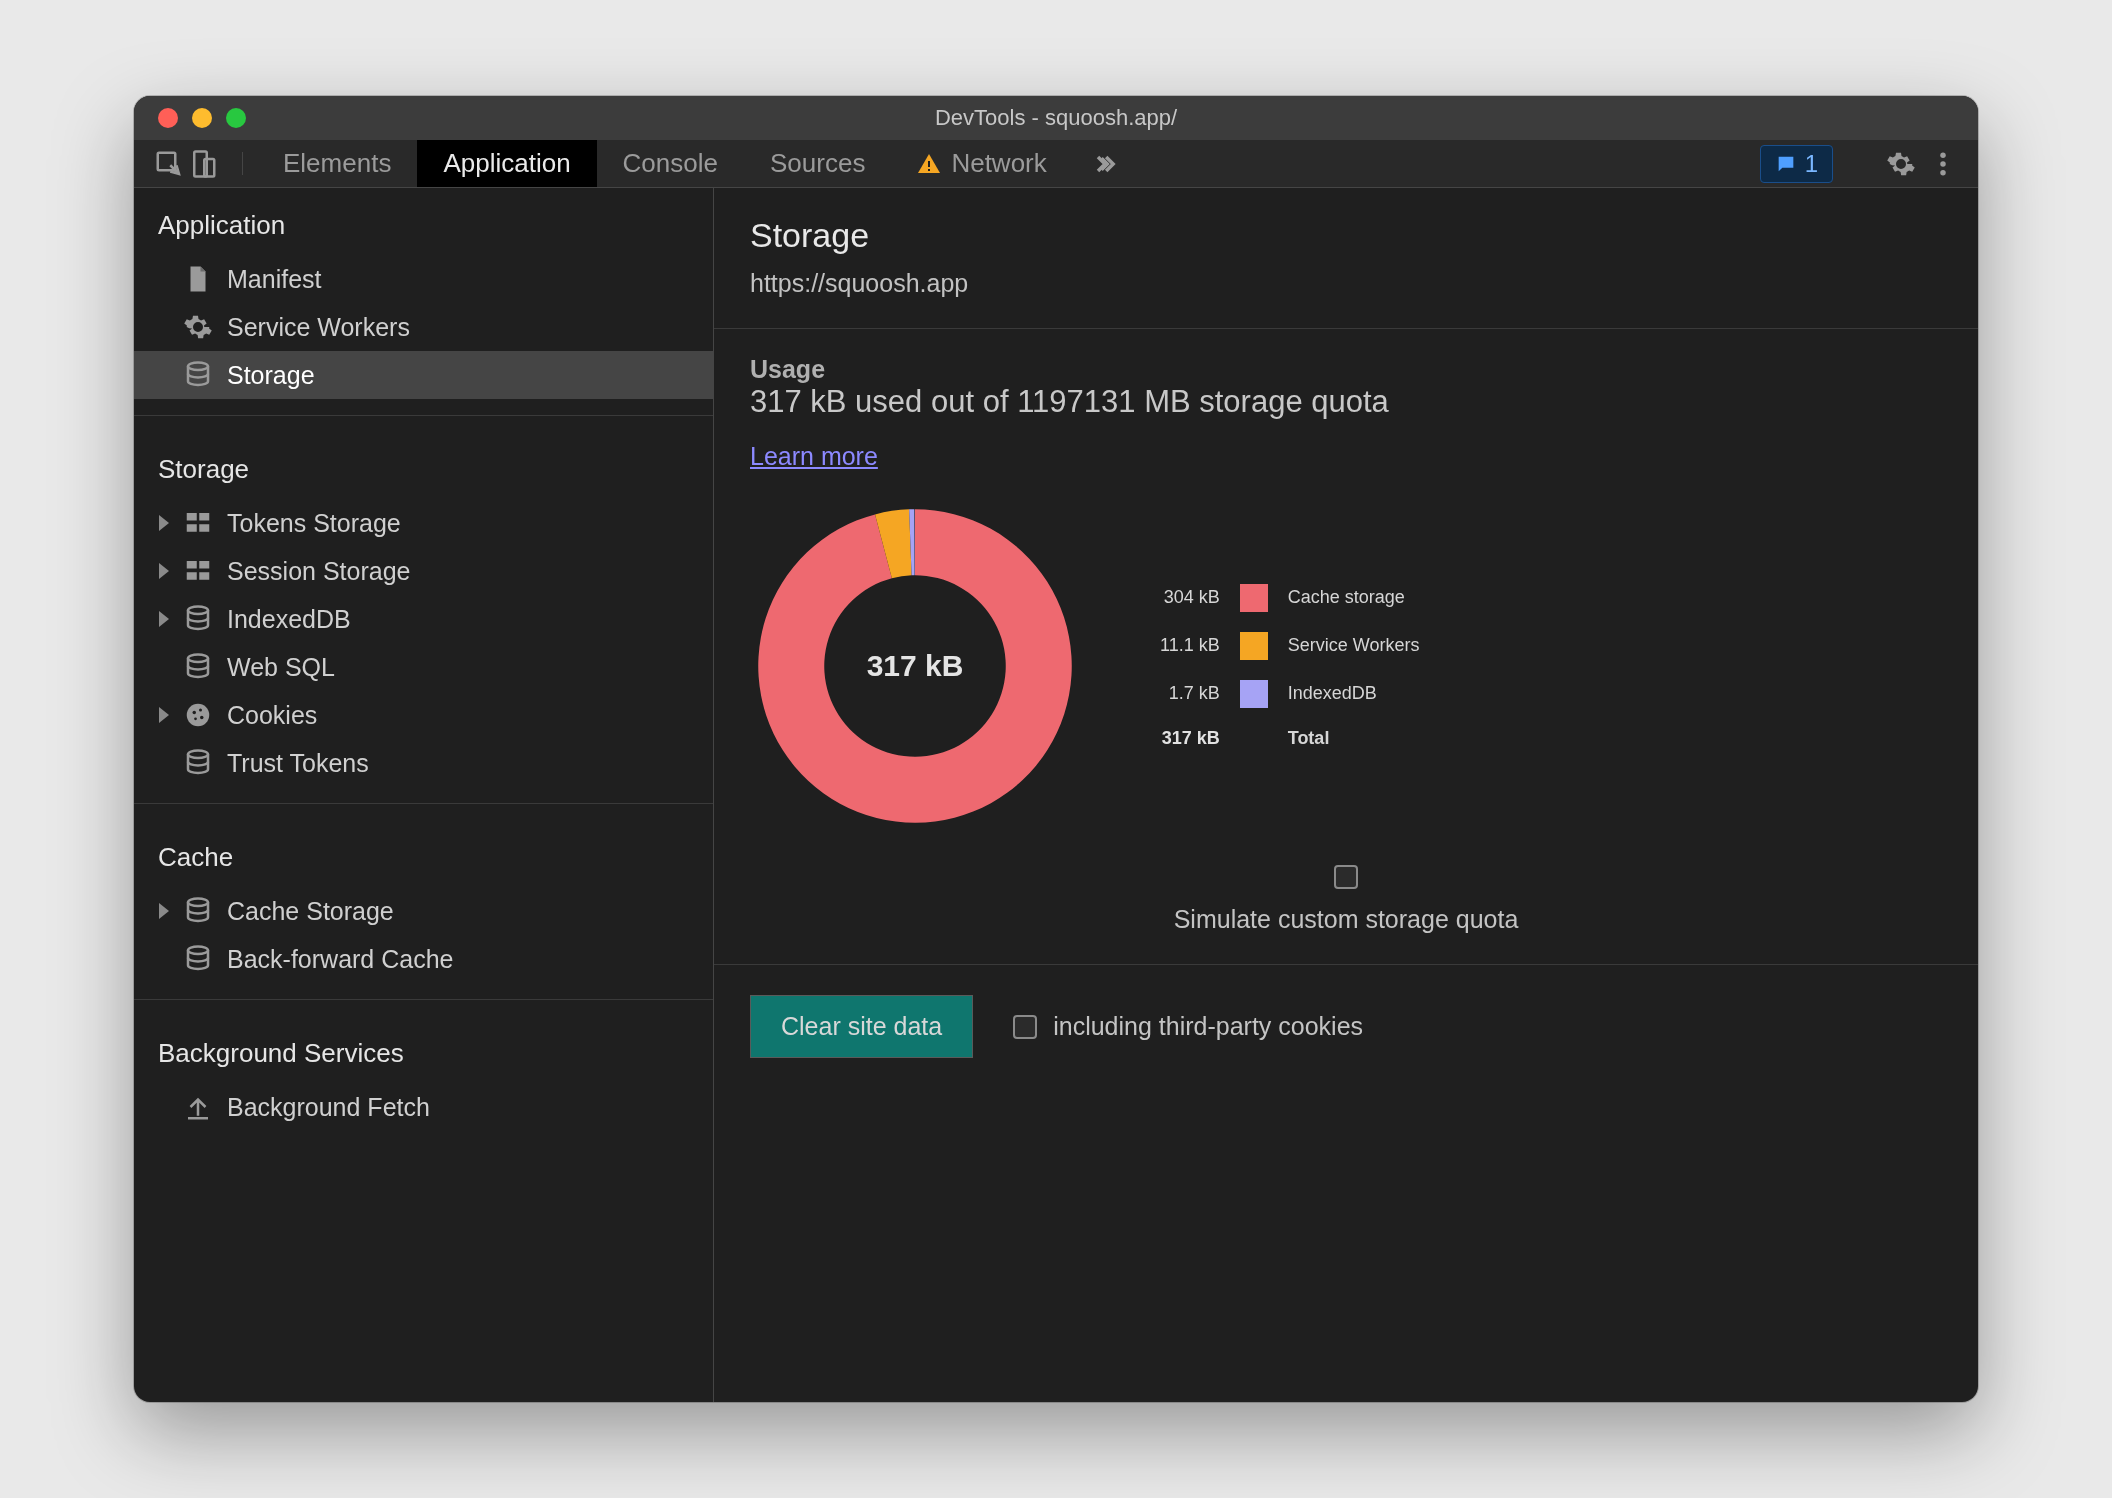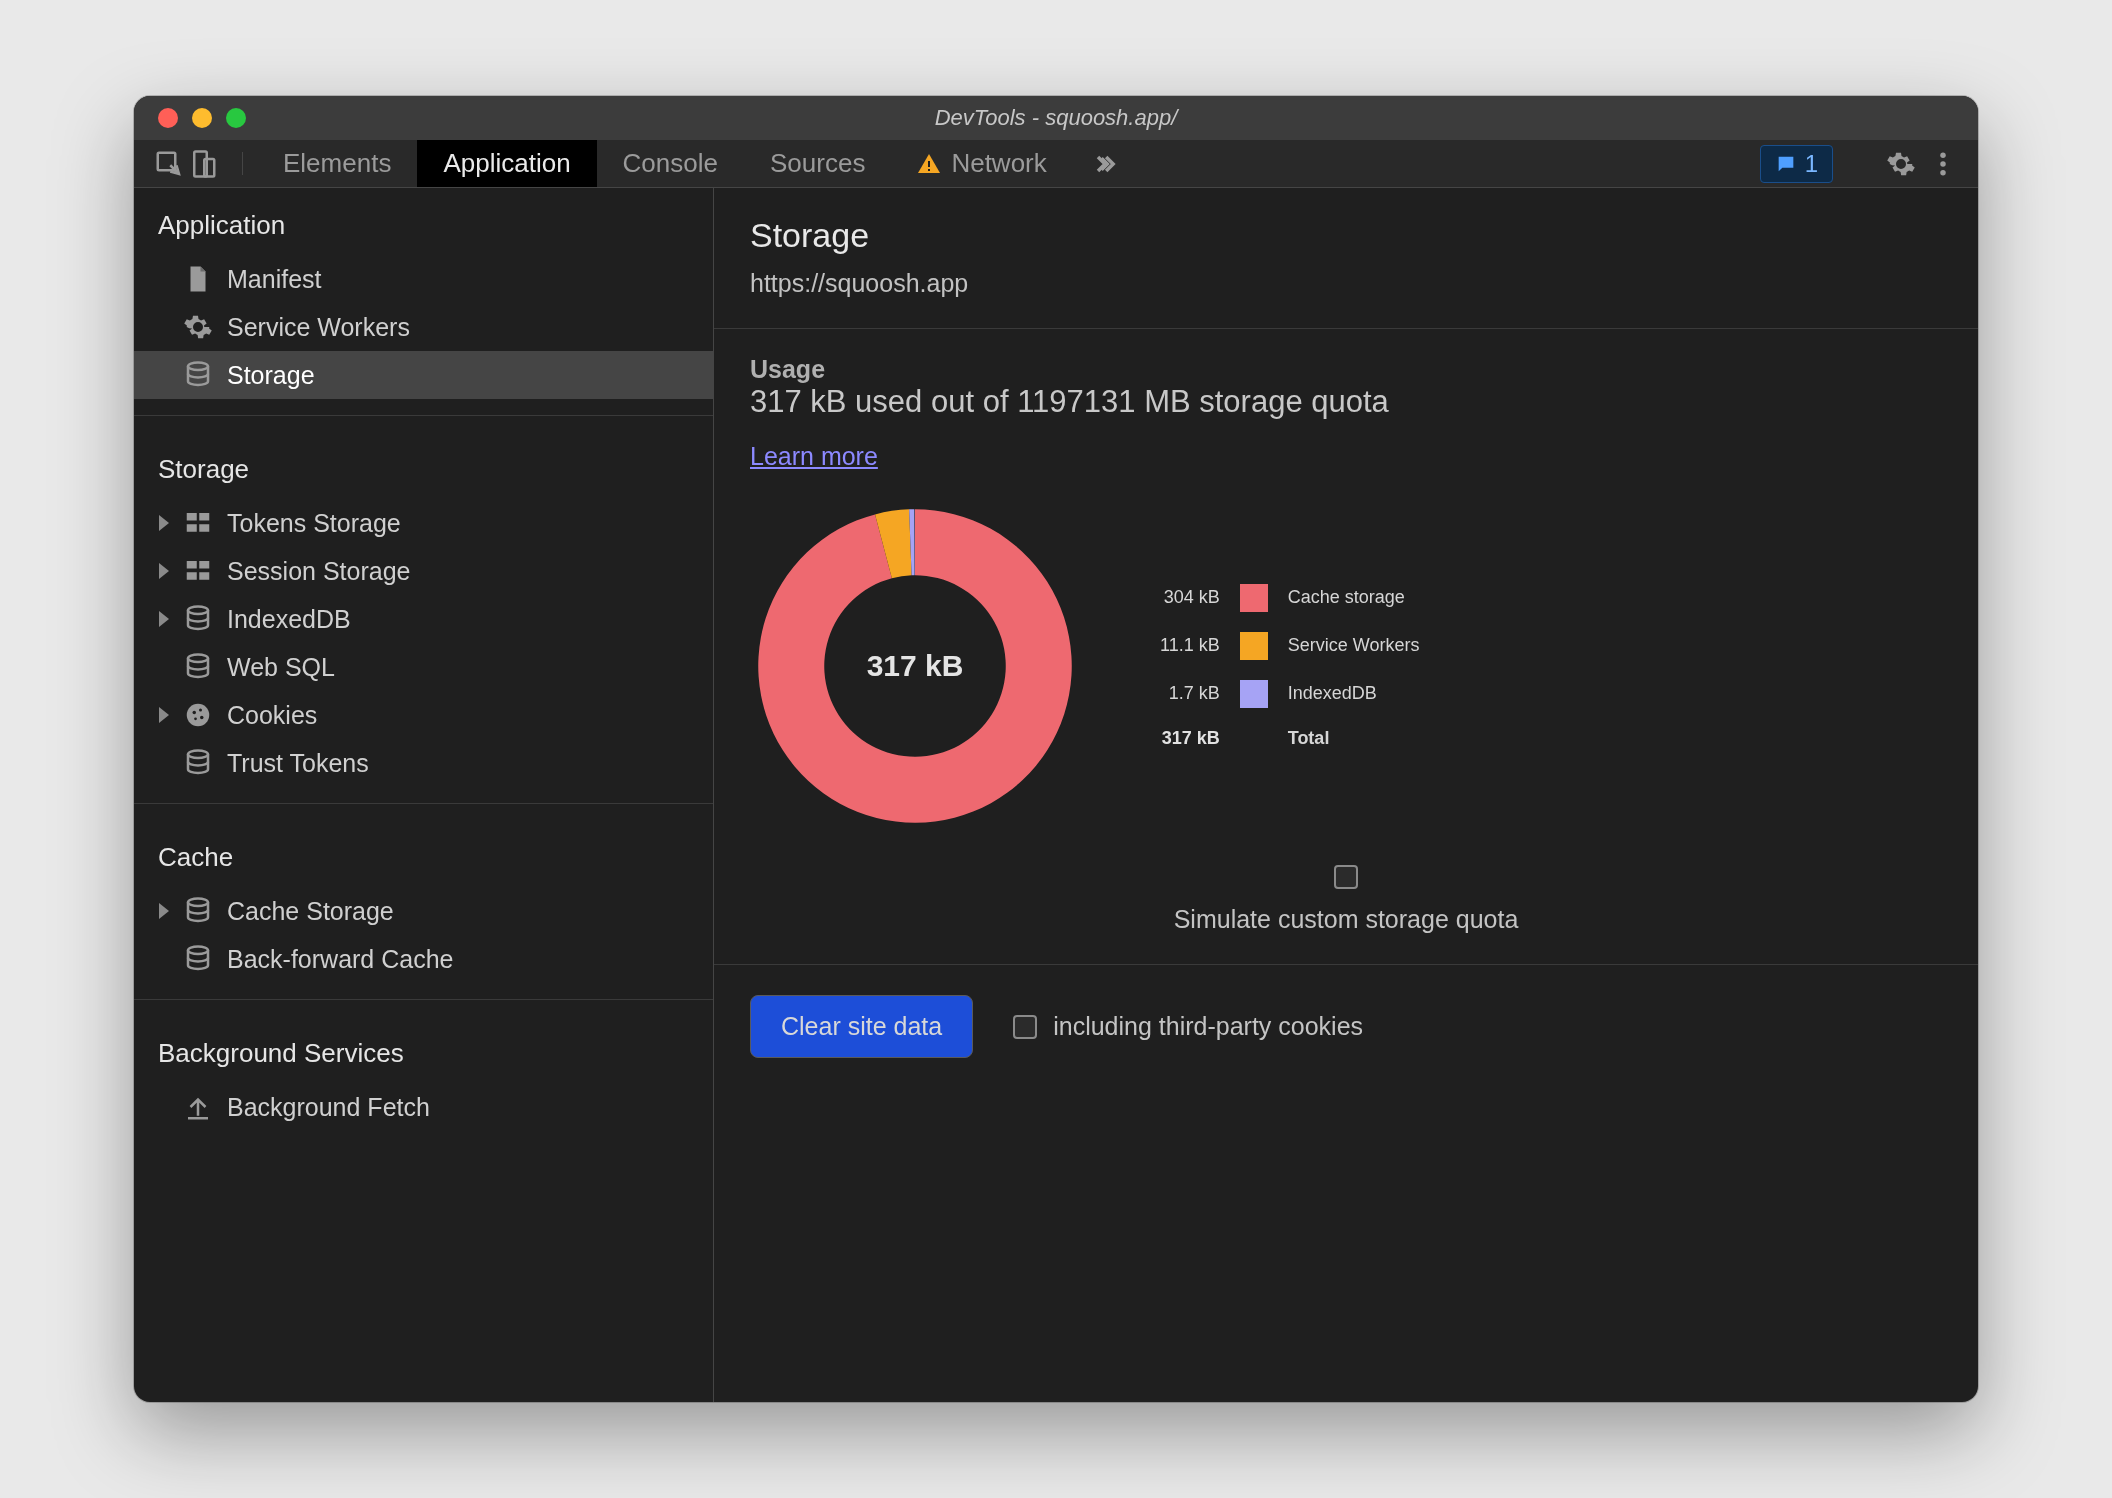--- a/index.html
+++ b/index.html
@@ -1,18 +1,18 @@
 <!DOCTYPE html>
 <html><head>
 <meta charset="utf-8">
 <style>
   * { box-sizing: border-box; margin: 0; padding: 0; font-family: -apple-system, BlinkMacSystemFont, "Segoe UI", Helvetica, Arial, sans-serif; }
   body { background: #e9e9e9; width: 2112px; height: 1498px; display: flex; align-items: center; justify-content: center; }
   .window { width: 1844px; height: 1306px; background: #1f1f1f; border-radius: 16px; box-shadow: 0 30px 80px rgba(0,0,0,.35), 0 0 0 1px rgba(0,0,0,.2); overflow: hidden; display: flex; flex-direction: column; }
-  .titlebar { height: 44px; background: #3c3c3c; display: flex; align-items: center; padding: 0 24px; position: relative; font-style: italic; }
+  .titlebar { height: 44px; background: #3c3c3c; display: flex; align-items: center; padding: 0 24px; position: relative; }
   .traffic { display: flex; gap: 14px; }
   .dot { width: 20px; height: 20px; border-radius: 50%; }
   .dot.red { background: #ff5f57; } .dot.yellow { background: #febc2e; } .dot.green { background: #28c840; }
   .title { position: absolute; left: 0; right: 0; text-align: center; color: #c7c7c7; font-size: 22px; font-weight: 500; }
   .toolbar { height: 48px; background: #292929; border-bottom: 1px solid #454545; display: flex; align-items: stretch; padding: 0 10px; }
   .tool-icons { display: flex; align-items: center; gap: 4px; padding: 0 10px; }
   .tool-sep { width: 1px; background: #454545; margin: 12px 14px; }
   .tabs { display: flex; align-items: stretch; }
   .tab { display: flex; align-items: center; padding: 0 26px; color: #9b9b9b; font-size: 26px; cursor: pointer; gap: 10px; }
   .tab.active { background: #000; color: #eaeaea; }
@@ -41,21 +41,21 @@
   .donut-center { position: absolute; font-size: 30px; font-weight: 700; color: #e4e4e4; }
   .legend { display: grid; grid-template-columns: auto auto auto; column-gap: 20px; row-gap: 20px; align-items: center; font-size: 18px; }
   .lg-val { text-align: right; color: #d6d6d6; }
   .lg-val.bold { font-weight: 700; color: #e2e2e2; }
   .lg-sw { width: 28px; height: 28px; }
   .lg-lbl { color: #d6d6d6; }
   .lg-lbl.bold { font-weight: 700; }
   .sim-row { display: flex; align-items: center; gap: 16px; margin-top: 34px; font-size: 25px; color: #c4c4c4; flex-direction: column; }
   .cbox { width: 24px; height: 24px; border: 2px solid #8a8a8a; border-radius: 4px; background: #2b2b2b; flex: 0 0 auto; }
   .actions { padding: 30px 36px; display: flex; align-items: center; gap: 40px; }
-  .btn { border: 1px solid #5a5a5a; background: #1d4ed8; color: #d8d8d8; font-size: 25px; padding: 16px 30px; border-radius: 8px; cursor: pointer; }
+  .btn { border: 1px solid #5a5a5a; background: #0f766e; color: #d8d8d8; font-size: 25px; padding: 16px 30px; border-radius: 0; cursor: pointer; }
   .chk-row { display: flex; align-items: center; gap: 16px; font-size: 25px; color: #c4c4c4; }
   svg { display: block; }
 </style>
 </head>
 <body>
 
 <div class="window">
 
   <div class="titlebar">
     <div class="traffic">

